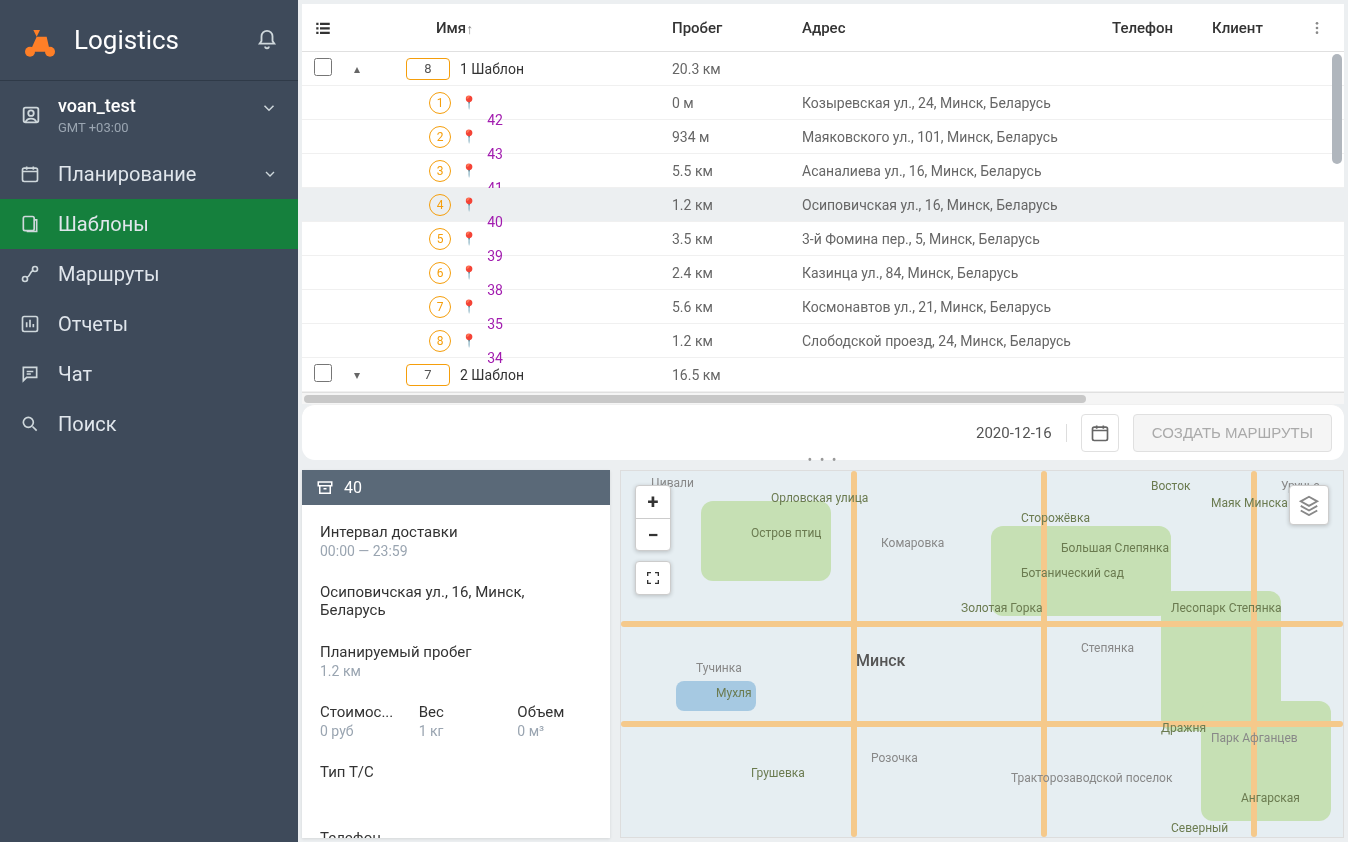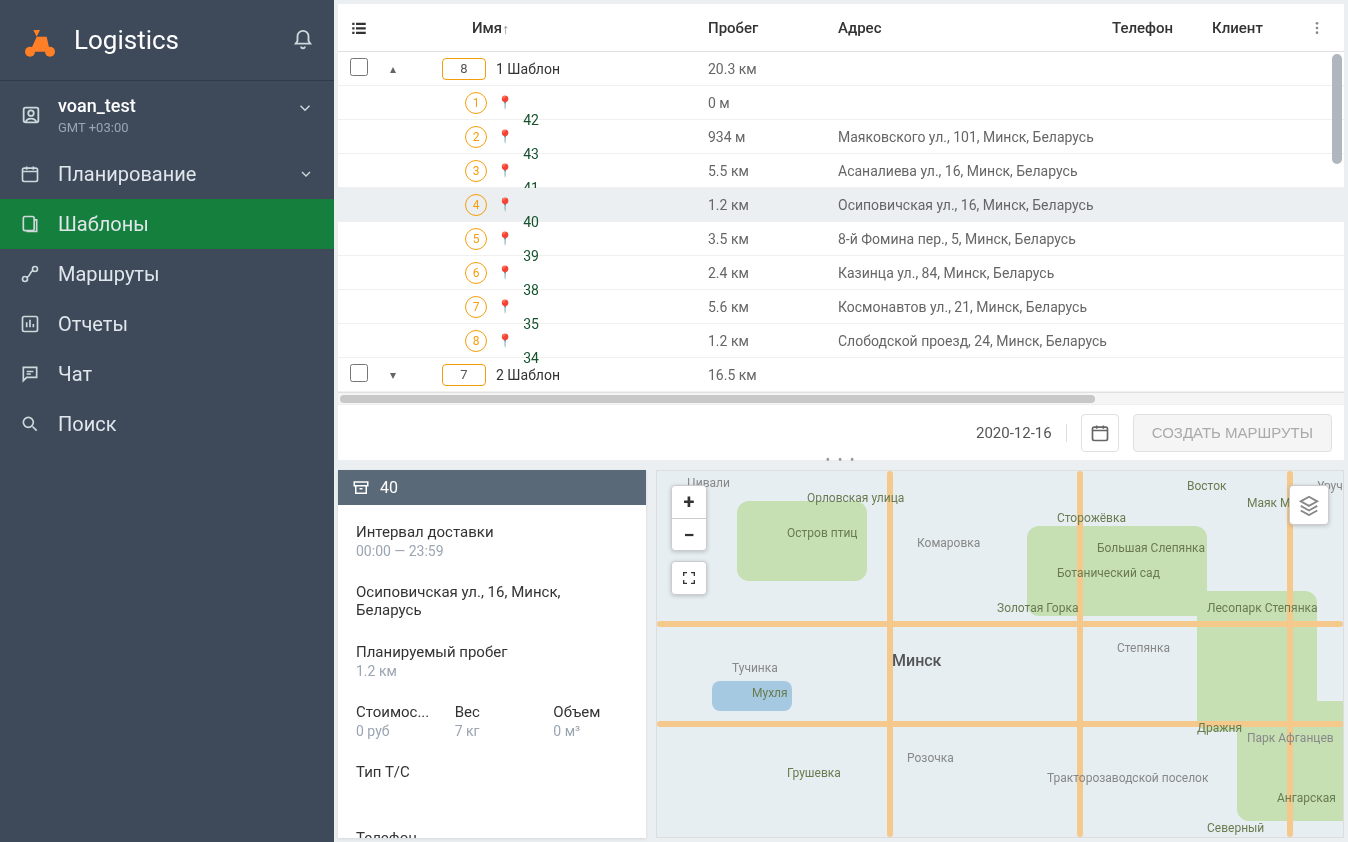--- a/index.html
+++ b/index.html
@@ -1,17 +1,17 @@
 <!DOCTYPE html>
 <html><head>
 <meta charset="utf-8">
 <style>
 * { box-sizing: border-box; margin: 0; padding: 0; }
 body { font-family: Roboto, Arial, sans-serif; font-size: 14px; color: #333; background: #eceff1; width: 1348px; height: 842px; overflow: hidden; display: flex; }
-.sidebar { width: 334px; background: #3e4a5a; color: #e0e6ec; display: flex; flex-direction: column; flex-shrink: 0; }
+.sidebar { width: 298px; background: #3e4a5a; color: #e0e6ec; display: flex; flex-direction: column; flex-shrink: 0; }
 .sidebar-top { height: 80px; display: flex; align-items: center; padding: 0 20px; }
 .logo { width: 40px; height: 40px; color: #ff7f27; margin-right: 14px; }
 .app-title { font-size: 26px; font-weight: 400; color: #fff; flex: 1; }
 .bell { color: #cfd8dc; }
 .user-block { display: flex; align-items: center; padding: 14px 20px; border-top: 1px solid #2f3a48; position: relative; }
 .user-icon { margin-right: 16px; color: #cfd8dc; }
 .user-name { font-size: 18px; font-weight: 500; color: #fff; }
 .user-tz { font-size: 13px; color: #9aa5b1; margin-top: 4px; }
 .chev { position: absolute; right: 20px; top: 18px; color: #cfd8dc; }
 .nav-item { display: flex; align-items: center; height: 50px; padding: 0 20px; cursor: pointer; position: relative; color: #e0e6ec; }
@@ -37,25 +37,25 @@
 .row .tog { width: 30px; text-align: center; color: #666; font-size: 12px; }
 .row .name-cell { flex: 0 0 300px; display: flex; align-items: center; gap: 10px; }
 .row .run-cell { flex: 0 0 130px; color: #666; }
 .row .addr-cell { flex: 1; color: #666; }
 .row .ph-cell { flex: 0 0 100px; }
 .row .cl-cell { flex: 0 0 90px; }
 .badge { display: inline-flex; align-items: center; justify-content: center; min-width: 44px; height: 22px; border: 1px solid #f59e0b; border-radius: 4px; color: #555; font-size: 13px; margin-left: 34px; }
 .tmpl-name { color: #333; }
 .stop-num { display: inline-flex; align-items: center; justify-content: center; width: 22px; height: 22px; border: 1px solid #f59e0b; border-radius: 50%; color: #f59e0b; font-size: 12px; margin-left: 57px; }
 .pin-ico { color: #9aa5b1; font-size: 13px; }
-.stop-label { color: #14532d; margin-top: 35px; }
+.stop-label { color: #a21caf; margin-top: 35px; }
 input[type=checkbox] { width: 18px; height: 18px; accent-color: #555; }
 .hscroll { height: 12px; background: #f5f5f5; border-top: 1px solid #e0e0e0; margin: 0 4px; }
 .hscroll-thumb { height: 8px; margin: 2px; width: 75%; background: #c8c8c8; border-radius: 4px; }
-.toolbar { height: 56px; display: flex; align-items: center; justify-content: flex-end; padding: 0 12px; gap: 14px; background: #fff; margin: 0 4px; border-top: 1px solid #f0f0f0; }
+.toolbar { height: 56px; display: flex; align-items: center; justify-content: flex-end; padding: 0 12px; gap: 14px; background: #fff; margin: 0 4px; border-top: 1px solid #f0f0f0; border-radius: 13px; }
 .date-text { color: #555; font-size: 15px; border-right: 1px solid #ddd; padding-right: 14px; }
 .cal-btn { width: 38px; height: 38px; border: 1px solid #e0e0e0; border-radius: 4px; display: flex; align-items: center; justify-content: center; color: #666; cursor: pointer; }
 .create-btn { height: 38px; padding: 0 18px; border: 1px solid #e0e0e0; border-radius: 4px; color: #aaa; font-size: 15px; font-weight: 500; background: #f5f5f5; cursor: default; }
 .split { display: flex; margin: 10px 4px 4px 4px; gap: 10px; flex: 1; min-height: 0; }
 .detail-panel { width: 308px; background: #fff; display: flex; flex-direction: column; box-shadow: 0 1px 3px rgba(0,0,0,.1); }
 .detail-head { height: 42px; background: #5a6978; display: flex; align-items: center; padding: 0 14px; color: #fff; font-size: 16px; gap: 10px; }
 .detail-body { padding: 18px; display: flex; flex-direction: column; gap: 24px; overflow: auto; }
 .d-label { font-size: 15px; color: #333; }
 .d-sub { font-size: 14px; color: #9aa5b1; margin-top: 2px; }
 .d-row { display: flex; gap: 24px; }
@@ -227,20 +227,21 @@
         </div>
         <div class="row">
       <span class="cb"></span>
           <span class="tog"></span>
       <span class="name-cell" style="position:relative">
         <span class="stop-num">1</span>
         <span class="pin-ico">📍</span>
         <span class="stop-label">42</span>
       </span>
       <span class="run-cell">0 м</span>
+      <span class="addr-cell">Козыревская ул., 24, Минск, Беларусь</span>
       <span class="ph-cell"></span>
           <span class="cl-cell"></span>
         </div>
         <div class="row">
       <span class="cb"></span>
           <span class="tog"></span>
       <span class="name-cell" style="position:relative">
         <span class="stop-num">2</span>
         <span class="pin-ico">📍</span>
         <span class="stop-label">43</span>
@@ -278,21 +279,21 @@
         </div>
         <div class="row">
       <span class="cb"></span>
           <span class="tog"></span>
       <span class="name-cell" style="position:relative">
         <span class="stop-num">5</span>
         <span class="pin-ico">📍</span>
         <span class="stop-label">39</span>
       </span>
       <span class="run-cell">3.5 км</span>
-      <span class="addr-cell">8-й Фомина пер., 5, Минск, Беларусь</span>
+      <span class="addr-cell">3-й Фомина пер., 5, Минск, Беларусь</span>
       <span class="ph-cell"></span>
           <span class="cl-cell"></span>
         </div>
         <div class="row">
       <span class="cb"></span>
           <span class="tog"></span>
       <span class="name-cell" style="position:relative">
         <span class="stop-num">6</span>
         <span class="pin-ico">📍</span>
         <span class="stop-label">38</span>
@@ -385,21 +386,21 @@
             <div class="d-label">Планируемый пробег</div>
             <div class="d-sub">1.2 км</div>
           </div>
           <div class="d-row">
             <div class="d-col">
               <div class="d-label">Стоимос...</div>
               <div class="d-sub">0 руб</div>
             </div>
             <div class="d-col">
               <div class="d-label">Вес</div>
-              <div class="d-sub">7 кг</div>
+              <div class="d-sub">1 кг</div>
             </div>
             <div class="d-col">
               <div class="d-label">Объем</div>
               <div class="d-sub">0 м³</div>
             </div>
           </div>
           <div class="d-label">Тип Т/С</div>
           <div style="height:30px"></div>
           <div class="d-label">Телефон</div>
         </div>

